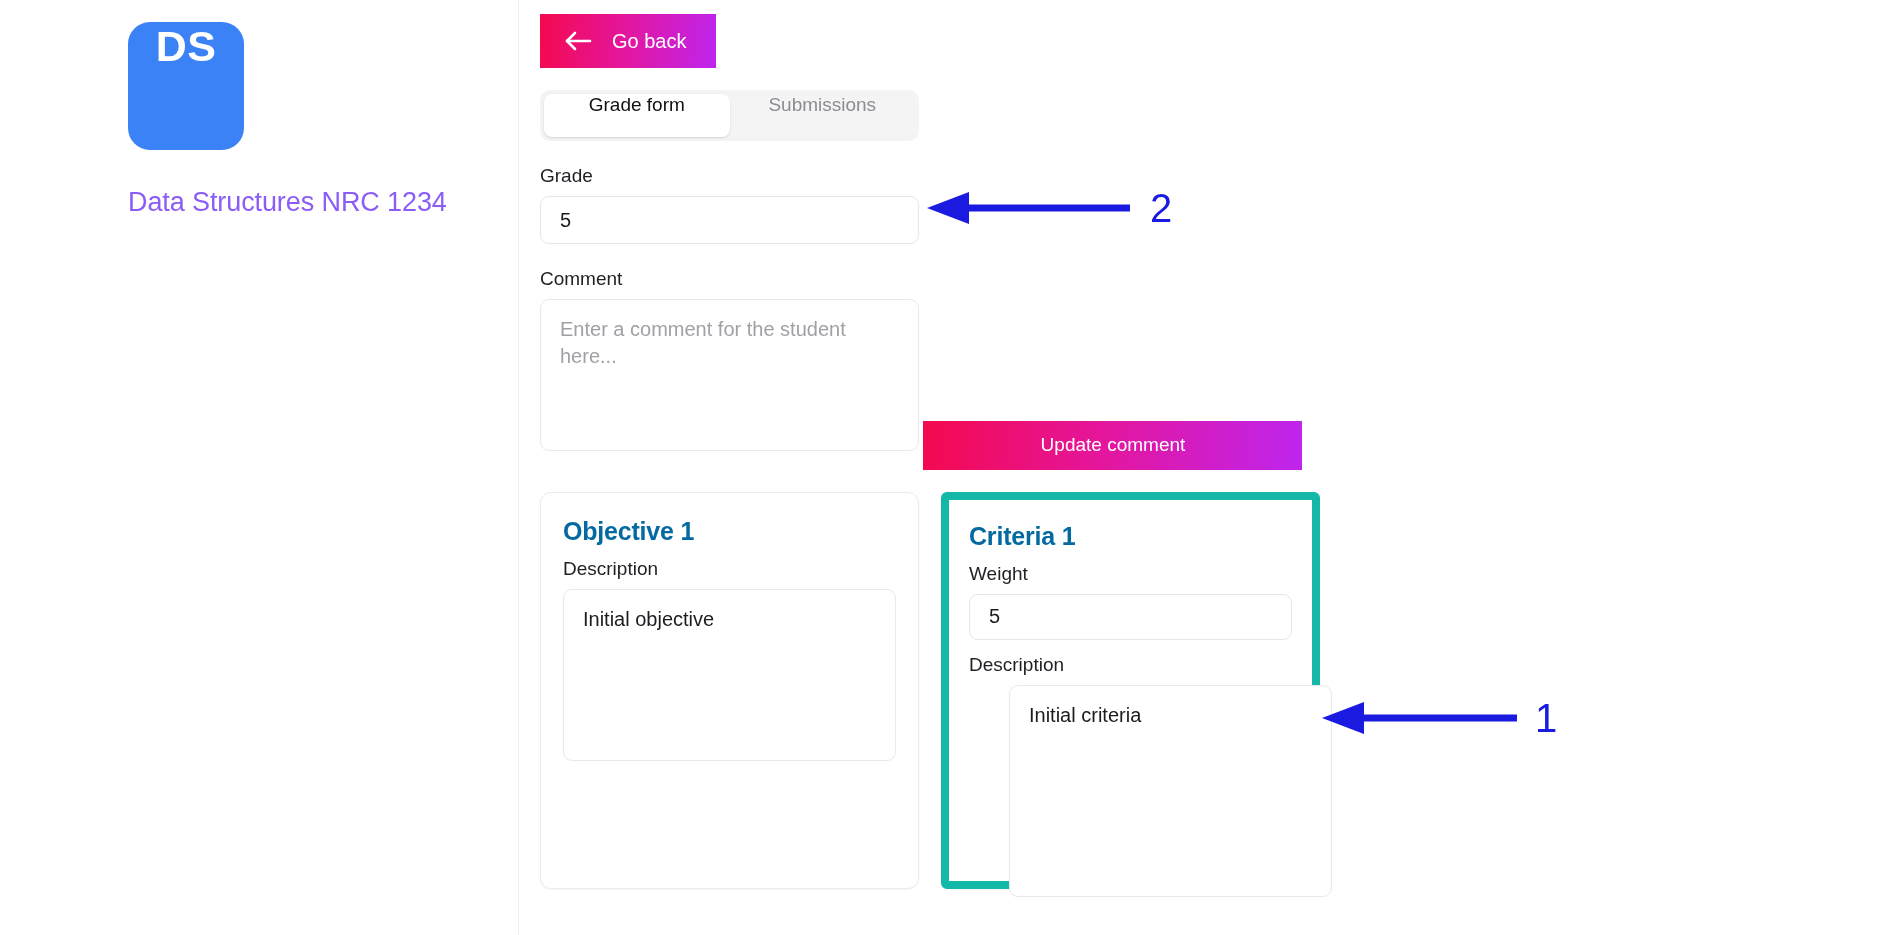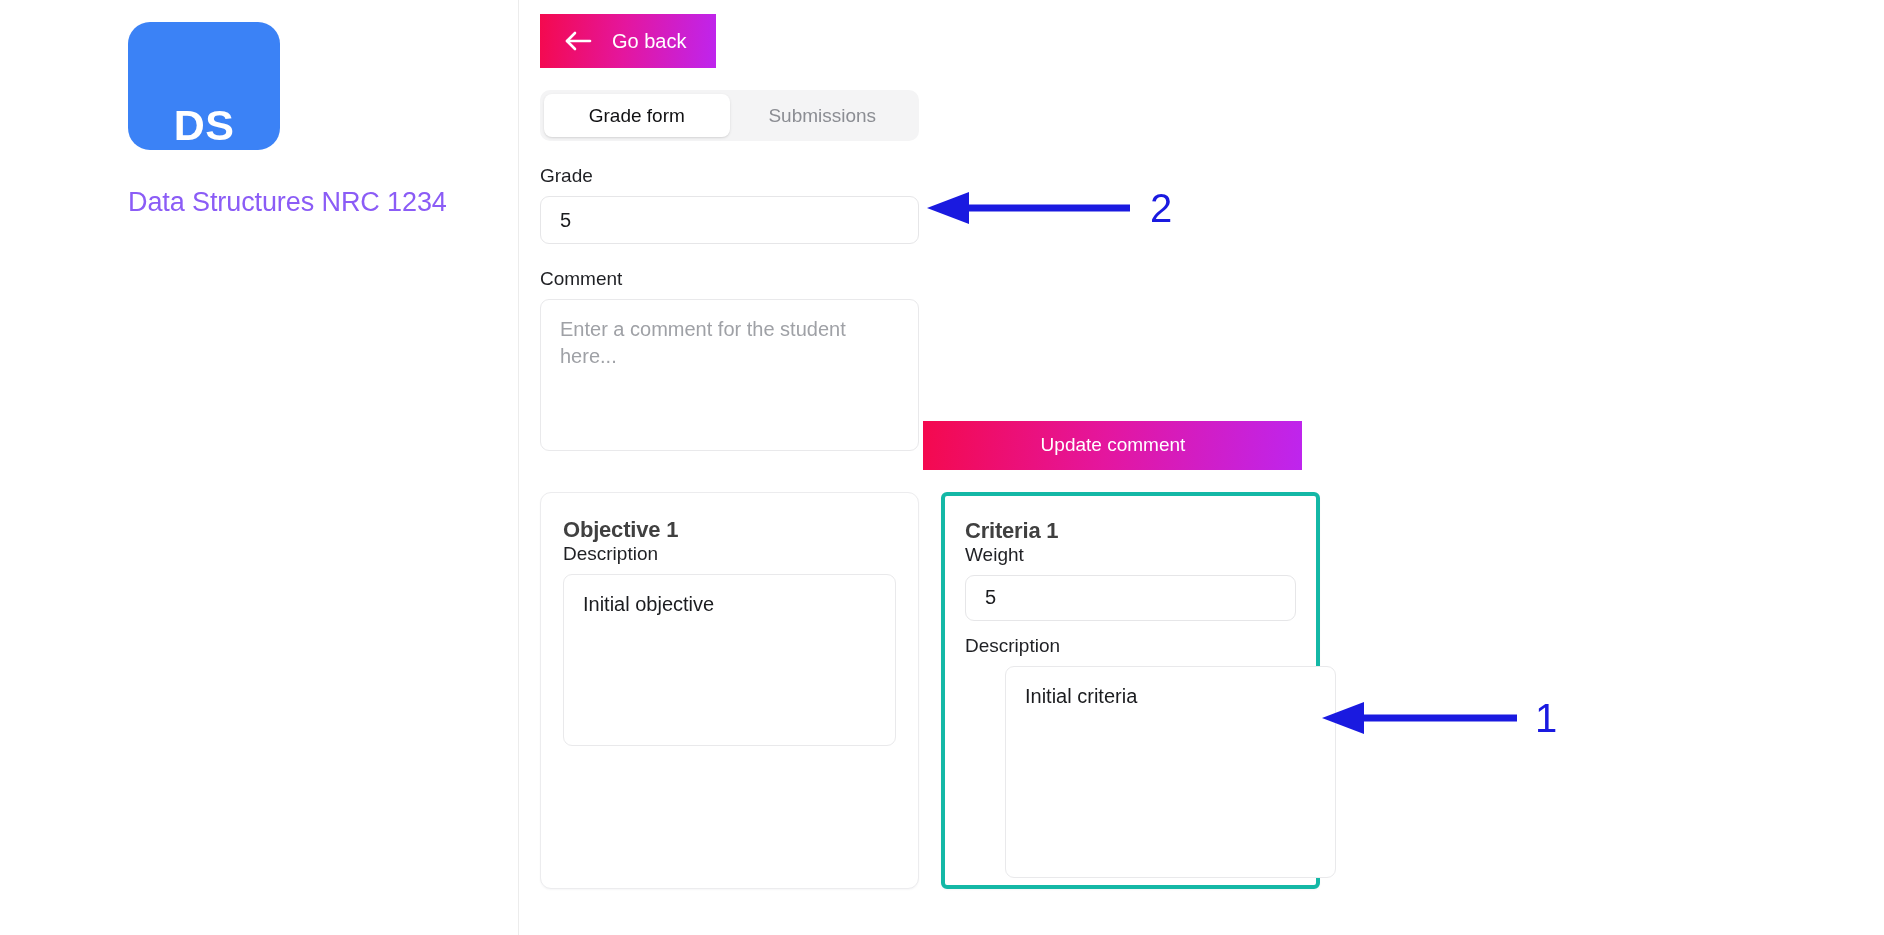--- a/index.html
+++ b/index.html
@@ -26,28 +26,28 @@
     width: 519px;
     height: 935px;
     flex: 0 0 519px;
     background: #ffffff;
     border-right: 1px solid #ececec;
     padding: 22px 0 0 0;
     position: relative;
   }
 
   .avatar {
-    width: 152px;
+    width: 116px;
     height: 128px;
     margin-left: 128px;
     border-radius: 22px;
     background: #3b82f6;
     color: #ffffff;
     display: flex;
-    align-items: flex-end;
+    align-items: flex-start;
     justify-content: center;
     font-size: 43px;
     font-weight: 700;
     letter-spacing: 0.5px;
   }
 
   .course-title {
     margin: 37px 0 0 128px;
     font-size: 27px;
     font-weight: 400;
@@ -114,21 +114,21 @@
     padding: 4px;
     display: flex;
     gap: 0;
   }
 
   .tab {
     flex: 1 1 50%;
     border-radius: 8px;
     font-size: 19px;
     display: flex;
-    align-items: center;
+    align-items: flex-start;
     justify-content: center;
     cursor: pointer;
     color: #8b8d93;
     background: transparent;
     border: none;
     font-family: inherit;
   }
 
   .tab.active {
     background: #ffffff;
@@ -191,30 +191,31 @@
     width: 379px;
     background: #ffffff;
     border: 1px solid #ececee;
     border-radius: 11px;
     padding: 24px 22px 20px 22px;
     box-shadow: 0 1px 2px rgba(16,24,40,0.04);
     height: 397px;
   }
 
   .card.highlighted {
-    border: 4px solid #14b8a6;
+    border: 8px solid #14b8a6;
     border-radius: 6px;
     padding: 22px 20px 18px 20px;
   }
 
   .card-title {
-    font-size: 22px;
+    font-size: 25px;
     font-weight: 700;
-    color: #404040;
+    color: #0369a1;
     letter-spacing: -0.2px;
+    margin-bottom: 12px;
   }
 
   .card .field-label { margin-top: 0; }
   .card .field-label.spaced { margin-top: 14px; }
 
   .card .text-input { width: 100%; height: 46px; }
   .card .textarea  { width: 100%; height: 172px; }
   .card.highlighted .textarea { height: 212px; margin-left: 40px; }
 
   

